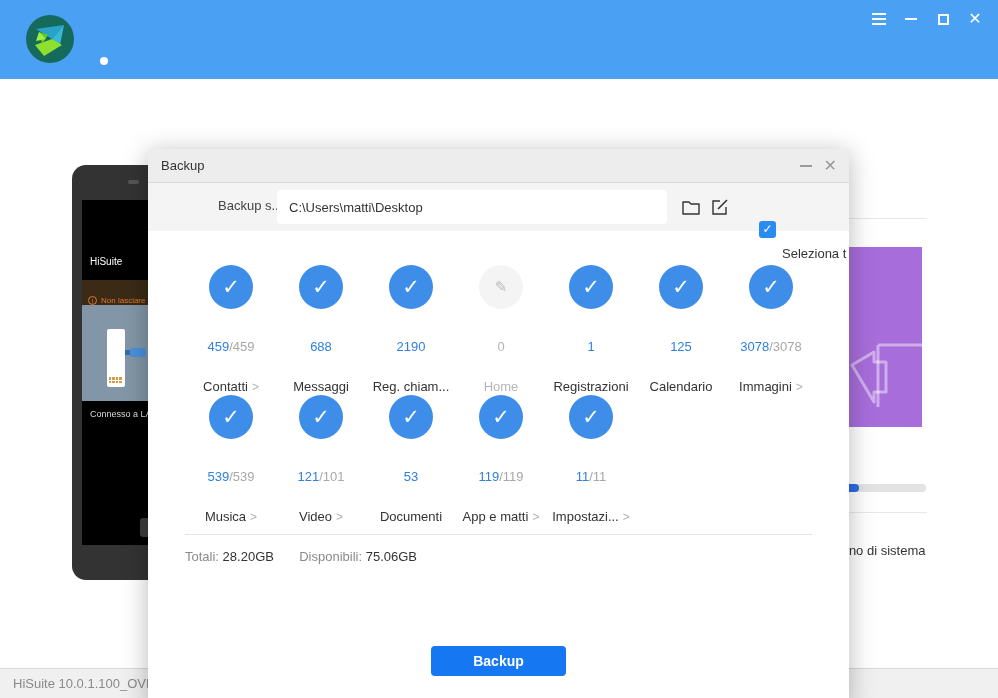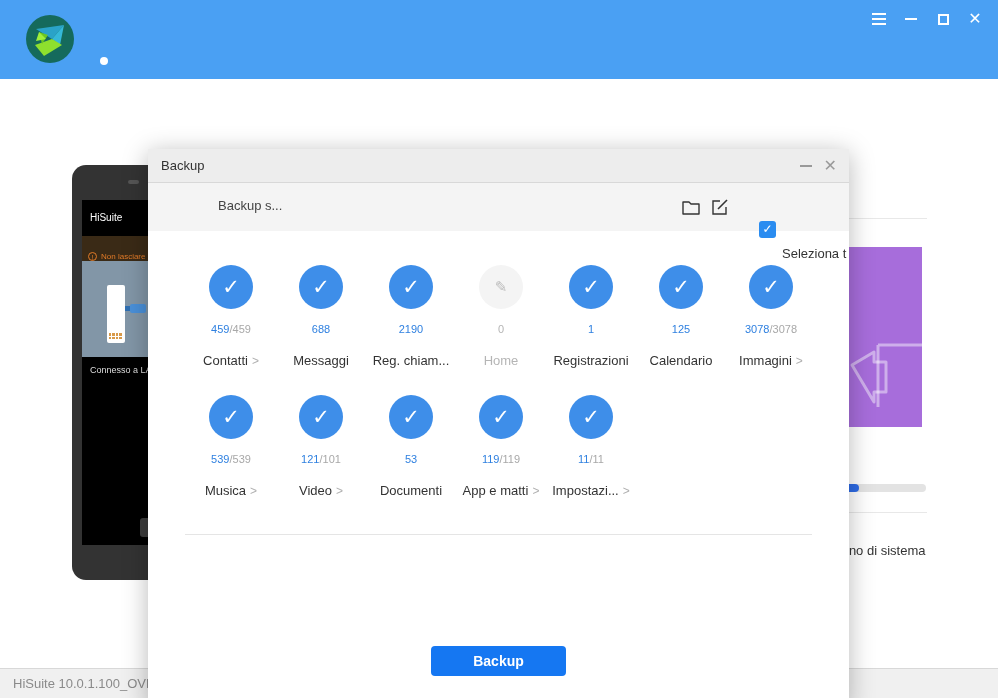--- a/index.html
+++ b/index.html
@@ -20,21 +20,21 @@
   .glyph-max { width:11px; height:11px; border:2px solid #fff; }
   .glyph-close { font-size:16px; line-height:1; }
 
   
   .main { position:absolute; left:0; top:79px; width:998px; height:589px; background:#fff; }
 
   
   .phone { position:absolute; left:72px; top:86px; width:100px; height:415px; background:#333; border-radius:14px; z-index:1; }
   .phone-cam { position:absolute; left:56px; top:15px; width:11px; height:4px; border-radius:2px; background:#555; }
   .phone-screen { position:absolute; left:10px; top:35px; width:90px; height:345px; background:#000; overflow:hidden; }
-  .ps-title { color:#fff; font-size:10px; padding:12px 0 0 8px; height:36px; }
+  .ps-title { color:#fff; font-size:10px; padding:12px 0 0 8px; height:36px;margin-top:44px; }
   .ps-warn { height:25px; background:#3a2a16; display:flex; align-items:flex-end; gap:4px; padding-left:6px; color:#e07a28; font-size:8px; white-space:nowrap; overflow:hidden; }
   .ps-warn-ico { flex:0 0 auto; width:9px; height:9px; border:1px solid #e07a28; border-radius:50%; font-size:7px; line-height:9px; text-align:center; }
   .ps-panel { height:96px; background:#8296a7; position:relative; }
   .ps-phone-rect { position:absolute; left:25px; top:24px; width:18px; height:58px; background:#fff; border-radius:2px; }
   .ps-dots { position:absolute; left:2px; bottom:4px; width:14px; display:flex; flex-wrap:wrap; gap:1px; }
   .ps-dots i { width:2.4px; height:2.4px; background:#d89a4a; }
   .ps-cable { position:absolute; left:48px; top:43px; width:16px; height:9px; background:#4a90d9; border-radius:2px; }
   .ps-cable:after { content:""; position:absolute; left:-5px; top:2px; width:5px; height:5px; background:#2f6fb2; }
   .ps-check { position:absolute; left:68px; top:44px; width:9px; height:9px; background:#4caf50; border-radius:50%; color:#fff; font-size:7px; line-height:9px; text-align:center; }
   .ps-conn { color:#ddd; font-size:9px; padding:8px 0 0 8px; white-space:nowrap; }
@@ -67,25 +67,25 @@
   .checkbox { width:17px; height:17px; background:#2a8cf0; border-radius:3px; color:#fff; font-size:12px; line-height:17px; text-align:center; }
   .selall-label { font-size:13px; color:#333; white-space:nowrap;margin-top:48px; }
 
   .grid-row { position:absolute; left:38px; display:flex; }
   .grid-row-1 { top:116px; }
   .grid-row-2 { top:246px; }
   .grid-item { width:90px; display:flex; flex-direction:column; align-items:center; }
   .check-circle { width:44px; height:44px; border-radius:50%; display:flex; align-items:center; justify-content:center; font-size:21px; }
   .check-circle.checked { background:#3e8ee9; color:#fff; }
   .check-circle.unchecked { background:#f4f4f4; color:#bcbcbc; font-size:15px; }
-  .gi-count { margin-top:14px; font-size:11px; height:16px; white-space:nowrap; }
+  .gi-count { margin-top:30px; font-size:13px; height:16px; white-space:nowrap; }
   .gi-count .c1 { color:#2f80e0; }
   .gi-count .c2 { color:#a8a8a8; }
   .grid-item.disabled .c1 { color:#b5b5b5; }
-  .gi-label { margin-top:14px; font-size:13px; color:#333; height:16px; white-space:nowrap; }
+  .gi-label { margin-top:24px; font-size:13px; color:#333; height:16px; white-space:nowrap; }
   .grid-item.disabled .gi-label { color:#b5b5b5; }
   .gi-arrow { color:#b0b0b0; font-size:12px; margin-left:4px; }
 
   .dlg-divider { position:absolute; left:37px; right:37px; top:385px; height:1px; background:#e5e5e5; }
   .totals { position:absolute; left:37px; top:400px; font-size:13px; }
   .tot-label { color:#8a8a8a; }
   .tot-value { color:#333; }
   .tot-gap { display:inline-block; width:18px; }
 
   .backup-btn { position:absolute; left:283px; top:497px; width:135px; height:30px; background:#1577f2; border:none; border-radius:4px; color:#fff; font-size:14px; font-weight:bold; font-family:"Liberation Sans", sans-serif; }
@@ -172,20 +172,21 @@
     <div class="dlg-titlebar">
       <div class="dlg-title">Backup</div>
       <div class="dlg-icons">
         <div class="dlg-min"></div>
         <div class="dlg-close">✕</div>
       </div>
     </div>
 
     <div class="dlg-pathrow">
       <div class="path-label">Backup s...</div>
+      <input class="path-input" type="text" value="C:\Users\matti\Desktop" style="">
       <svg class="icon-btn icon-folder" viewBox="0 0 20 20">
         <path d="M2 5 h6 l2 2 h8 v10 h-16 z" fill="none" stroke="#333" stroke-width="1.4" stroke-linejoin="round"></path>
       </svg>
       <svg class="icon-btn icon-edit" viewBox="0 0 20 20">
         <path d="M16 10 v7 h-13 v-13 h7" fill="none" stroke="#333" stroke-width="1.4"></path>
         <path d="M8 12 L17 3" fill="none" stroke="#333" stroke-width="1.6"></path>
       </svg>
       <div class="selall">
         <div class="checkbox">✓</div>
         <div class="selall-label">Seleziona t</div>
@@ -252,20 +253,27 @@
         </div>
         <div class="grid-item">
           <div class="check-circle checked">✓</div>
           <div class="gi-count"><span class="c1">11</span><span class="c2">/11</span></div>
           <div class="gi-label"><span>Impostazi...</span><span class="gi-arrow">&gt;</span></div>
         </div>
       </div>
 
     <div class="dlg-divider"></div>
 
+    <div class="totals">
+      <span class="tot-label">Totali:</span>
+      <span class="tot-value">28.20GB</span>
+      <span class="tot-gap"></span>
+      <span class="tot-label">Disponibili:</span>
+      <span class="tot-value">75.06GB</span>
+    </div>
 
     <button class="backup-btn">Backup</button>
   </div>
 </div>
 
 <div class="statusbar">
   <div class="status-text">HiSuite 10.0.1.100_OVE</div>
 </div>
 
 </body></html>

